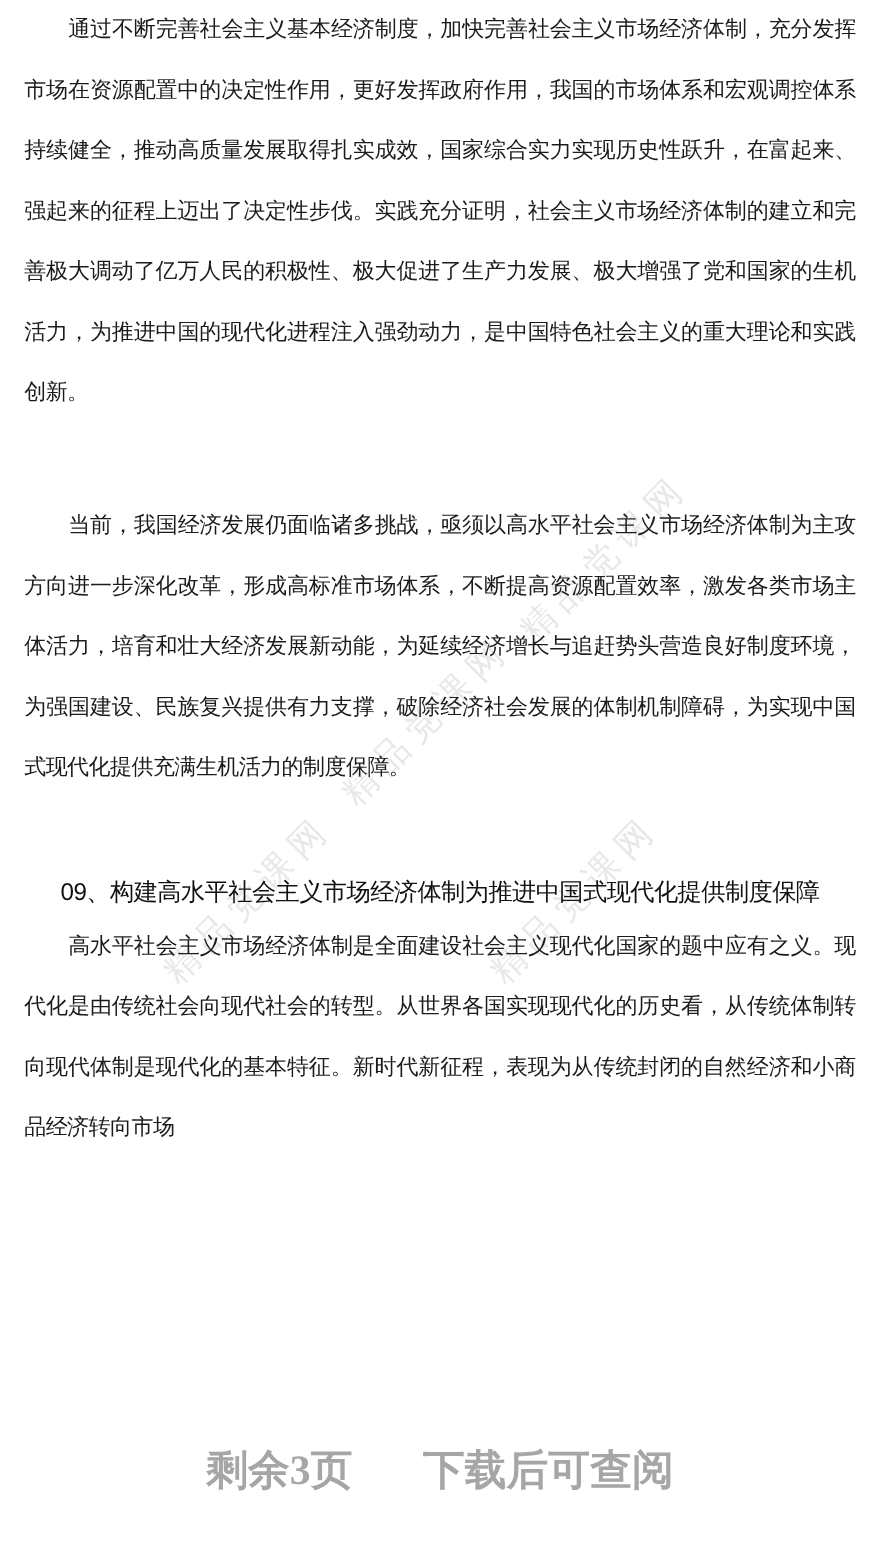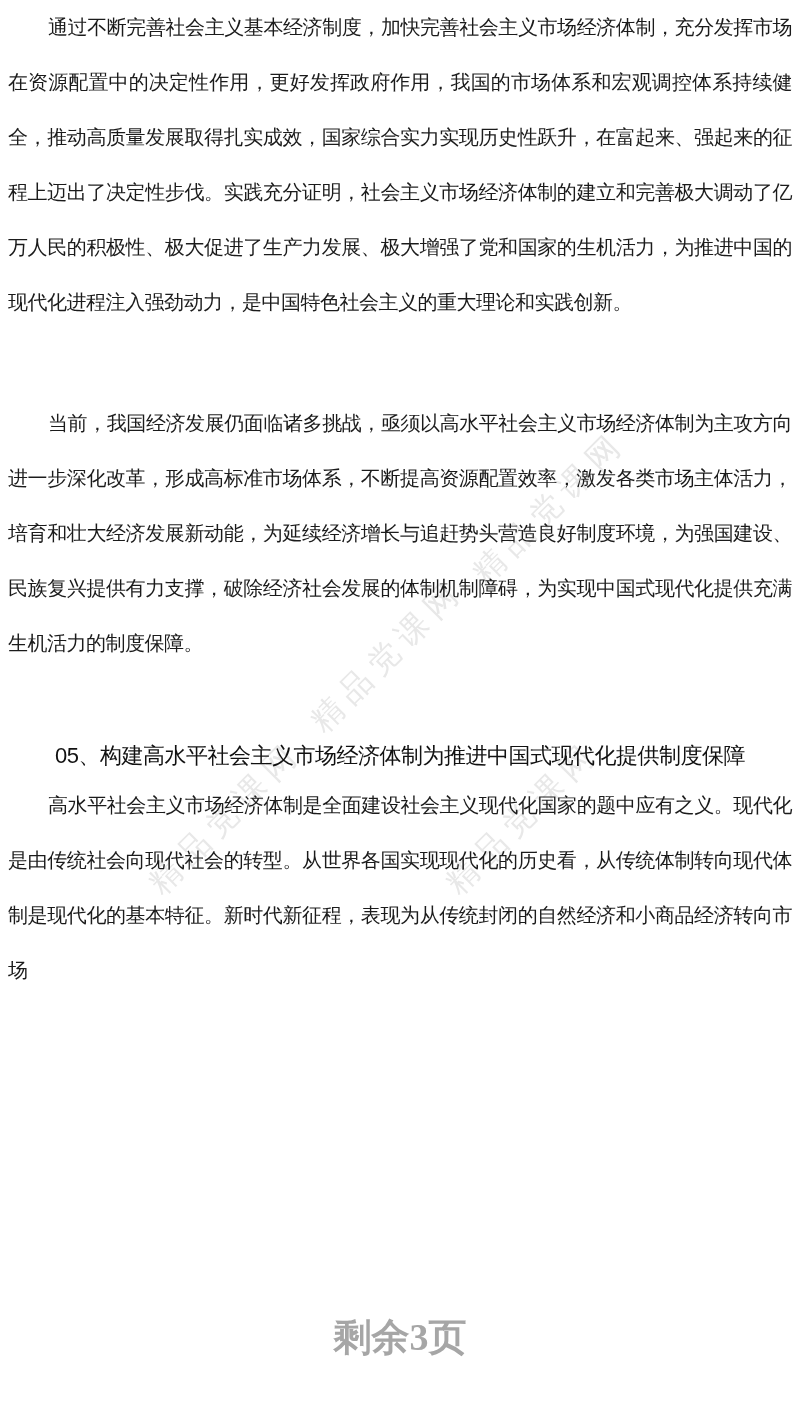--- a/index.html
+++ b/index.html
@@ -31,21 +31,21 @@
     white-space: nowrap;
     color: #e8e8e8;
     transform: rotate(-45deg);
     transform-origin: left bottom;
     user-select: none;
   }
   
   .content {
     position: relative;
     z-index: 2;
-    padding: 0 8px;
+    padding: 0 22px;
   }
   .para {
     margin: 0;
     font-size: 20px;
     line-height: 55px;
     letter-spacing: -0.5px;
     color: #1b1b1b;
     text-align: justify;
     text-justify: inter-ideograph;
     text-align-last: left;
@@ -96,25 +96,26 @@
     <span class="wm" style="left:465px; top:862px">精品党课网</span>
   </div>
 
   <div class="content">
 
     <p class="para p1">通过不断完善社会主义基本经济制度，加快完善社会主义市场经济体制，充分发挥市场在资源配置中的决定性作用，更好发挥政府作用，我国的市场体系和宏观调控体系持续健全，推动高质量发展取得扎实成效，国家综合实力实现历史性跃升，在富起来、强起来的征程上迈出了决定性步伐。实践充分证明，社会主义市场经济体制的建立和完善极大调动了亿万人民的积极性、极大促进了生产力发展、极大增强了党和国家的生机活力，为推进中国的现代化进程注入强劲动力，是中国特色社会主义的重大理论和实践创新。</p>
 
     <p class="para p2">当前，我国经济发展仍面临诸多挑战，亟须以高水平社会主义市场经济体制为主攻方向进一步深化改革，形成高标准市场体系，不断提高资源配置效率，激发各类市场主体活力，培育和壮大经济发展新动能，为延续经济增长与追赶势头营造良好制度环境，为强国建设、民族复兴提供有力支撑，破除经济社会发展的体制机制障碍，为实现中国式现代化提供充满生机活力的制度保障。</p>
 
     <h2 class="heading">
-      <span class="h-num">05、</span><span class="h-title">构建高水平社会主义市场经济体制为推进中国式现代化提供制度保障</span>
+      <span class="h-num">09、</span><span class="h-title">构建高水平社会主义市场经济体制为推进中国式现代化提供制度保障</span>
     </h2>
 
 
     <p class="para p4">高水平社会主义市场经济体制是全面建设社会主义现代化国家的题中应有之义。现代化是由传统社会向现代社会的转型。从世界各国实现现代化的历史看，从传统体制转向现代体制是现代化的基本特征。新时代新征程，表现为从传统封闭的自然经济和小商品经济转向市场</p>
 
   </div>
 
   <div class="footer">
     <span>剩余3页</span>
+    <span>下载后可查阅</span>
   </div>
 
 </div>
 
 </body></html>

